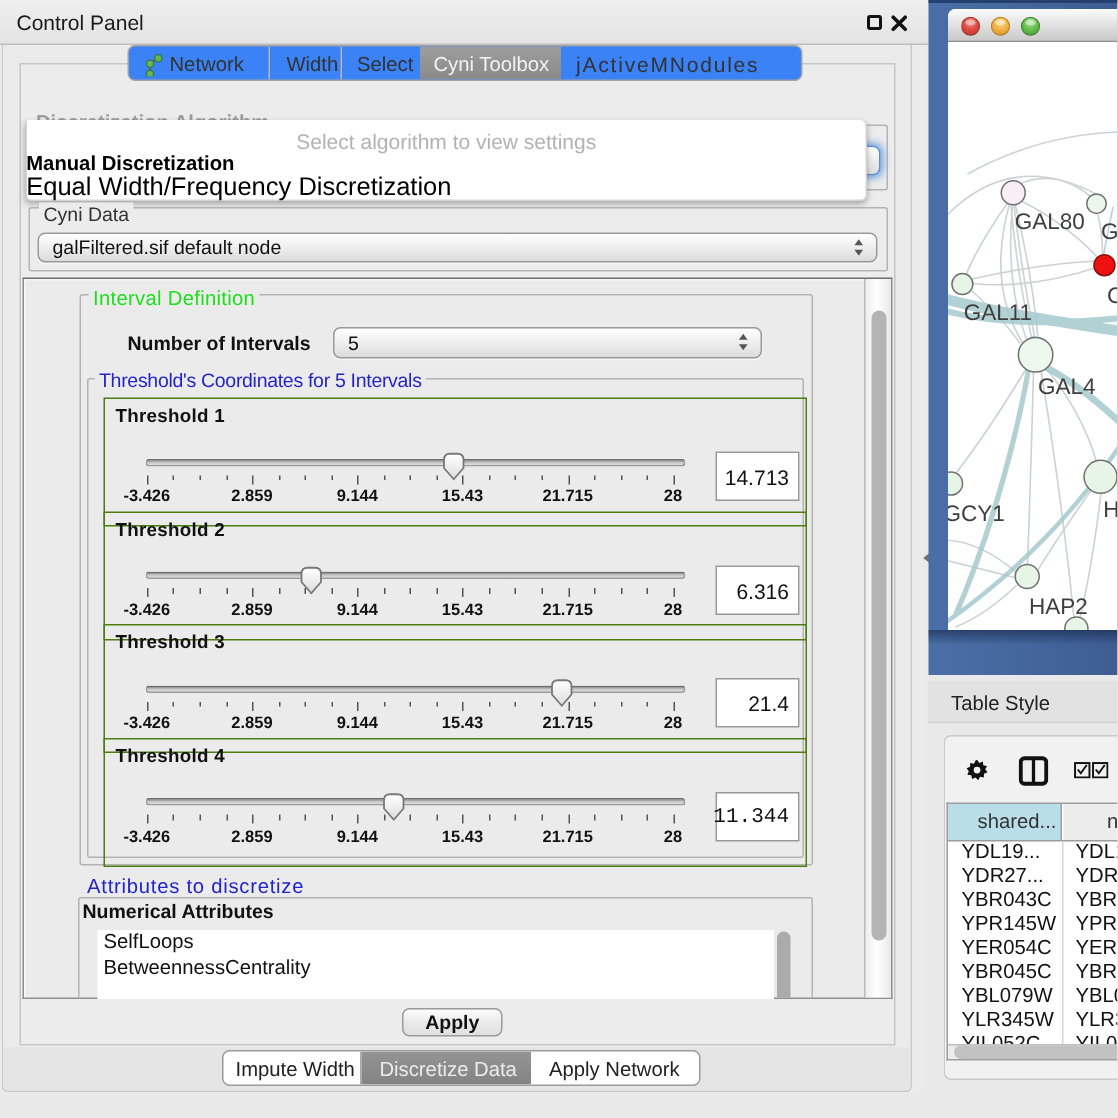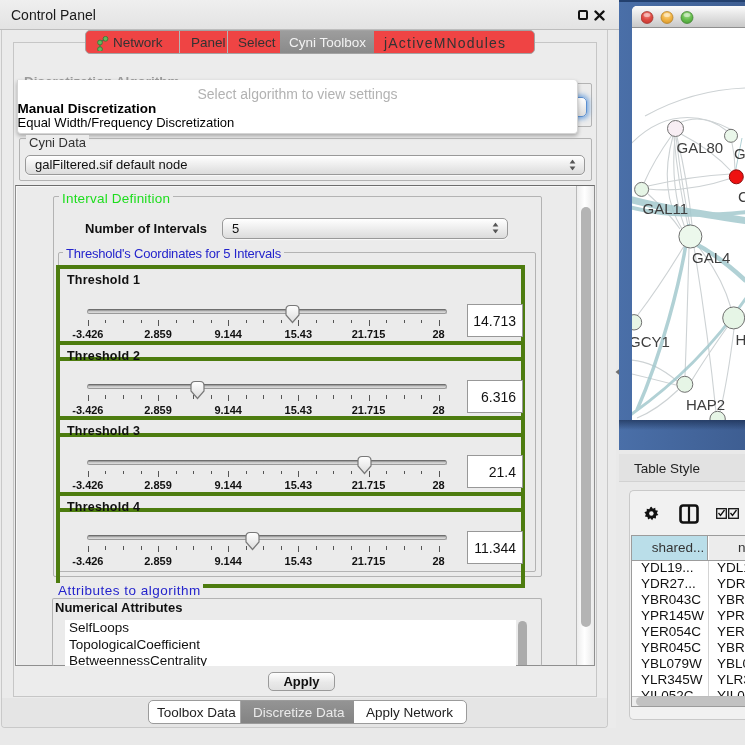--- a/index.html
+++ b/index.html
@@ -8,21 +8,21 @@
 .abs { position:absolute; }
 fieldset { border:1px solid #b3b3b3; border-radius:2px; }
 .combo { position:absolute; border:1px solid #999; border-radius:5px; background:linear-gradient(#ffffff,#efefef 45%,#dcdcdc); box-shadow:0 1px 1px rgba(255,255,255,.7); }
 .combo .ctext { position:absolute; left:9px; top:1.5px; font-size:13px; color:#111; white-space:nowrap; }
 .steppers { position:absolute; right:8px; top:50%; transform:translateY(-50%); width:7px; height:11px; }
 .bold { font-weight:bold; }
 .tick { position:absolute; width:1px; background:#555; }
 .tlabel { position:absolute; font-size:11px; font-weight:bold; color:#111; transform:translateX(-50%); white-space:nowrap; }
 .vbox { position:absolute; width:56px; height:33px; background:#fff; border:1px solid #989898; }
 .vbox span { position:absolute; right:6px; top:8px; font-size:14px; }
-.thpanel { position:absolute; left:56px; width:469px; height:96px; border:4px solid #4d7c0f; }
+.thpanel { position:absolute; left:69px; width:469px; height:86px; border:1px solid #4d7c0f; }
 .thtitle { position:absolute; left:7px; top:4px; font-weight:bold; font-size:12.5px; letter-spacing:0.2px; }
 .track { position:absolute; left:27px; top:39.5px; width:360px; height:5px; border-radius:3px; background:linear-gradient(#8a8a8a,#c6c6c6 45%,#dedede); border:1px solid #9a9a9a; border-top-color:#6e6e6e; }
 .litem { padding-left:4px; height:16.6px; line-height:16.6px; font-size:13.5px; white-space:nowrap; }
 </style>
 </head>
 <body>
 
 <div class="abs" style="left:0;top:0;width:616px;height:728px;background:#ebebeb;"></div>
 <div class="abs" style="left:0;top:0;width:619px;height:30px;background:linear-gradient(#efefef,#e3e3e3);border-bottom:1px solid #bdbdbd;"></div>
 <div class="abs" style="left:11px;top:7px;font-size:14px;color:#1a1a1a;">Control Panel</div>
@@ -36,21 +36,21 @@
 
 <div class="abs" style="left:13px;top:42px;width:584px;height:655px;border:1px solid #c6c6c6;background:#ececec;"></div>
 
 <fieldset class="abs" style="left:19px;top:83px;width:573px;height:44px;"></fieldset>
 <div class="abs combo" style="left:27px;top:97px;width:560px;height:20px;border-color:#5b8fd0;box-shadow:0 0 5px 2px rgba(90,150,220,.8);"></div>
 <div class="abs" style="left:24px;top:74px;font-size:13.5px;font-weight:bold;color:#9d9d9d;">Discretization Algorithm</div>
 
 <div class="abs" style="left:17px;top:80px;width:561px;height:54px;background:#fff;border:1px solid #d4d4d4;border-top:none;border-radius:0 4px 4px 4px;box-shadow:0 2px 4px rgba(0,0,0,.3);"></div>
 <div class="abs" style="left:17px;top:86px;width:561px;text-align:center;color:#b2b2b2;font-size:14px;">Select algorithm to view settings</div>
 <div class="abs" style="left:17.5px;top:101px;font-size:13.5px;font-weight:bold;color:#000;">Manual Discretization</div>
-<div class="abs" style="left:17.5px;top:115px;font-size:13px;color:#000;">Equal Width/Frequency Discretization</div>
+<div class="abs" style="left:17.5px;top:115px;font-size:17px;color:#000;">Equal Width/Frequency Discretization</div>
 
 <fieldset class="abs" style="left:19px;top:138px;width:573px;height:43px;"></fieldset>
 <div class="abs" style="left:26px;top:135px;font-size:13px;color:#333;background:#ececec;padding:0 3px;">Cyni Data</div>
 <div class="abs combo" style="left:25px;top:154.5px;width:560px;height:20px;">
   <span class="ctext">galFiltered.sif default node</span>
   <svg class="steppers" viewBox="0 0 9 14">
       <path d="M4.5 0 L8.2 5 H0.8 Z" fill="#555"></path>
       <path d="M4.5 14 L8.2 9 H0.8 Z" fill="#555"></path>
     </svg>
 </div>
@@ -236,64 +236,63 @@
       <div class="tlabel" style="left:378.6px;top:59px;">28</div>
       <svg style="position:absolute;left:183.5px;top:35px;" width="17" height="20" viewBox="0 0 17 20">
         <defs>
           <linearGradient id="thg" x1="0" y1="0" x2="0" y2="1">
             <stop offset="0" stop-color="#ffffff"></stop>
             <stop offset="1" stop-color="#dcdcdc"></stop>
           </linearGradient>
         </defs>
         <path d="M2 5.5 Q2 1.5 6 1.5 H11 Q15 1.5 15 5.5 V11 L8.5 18.5 L2 11 Z" fill="url(#thg)" stroke="#787878" stroke-width="1.2"></path>
       </svg>
-      <div class="vbox" style="left:407px;top:35px;">
+      <div class="vbox" style="left:407px;top:35px;font-family:Liberation Mono, monospace;">
         <span>11.344</span>
       </div>
     </div>
   </div>
 
 <fieldset class="abs" style="left:52px;top:598px;width:490px;height:68px;border-bottom:none;"></fieldset>
-<div class="abs" style="left:56px;top:583px;font-size:13.5px;letter-spacing:0.5px;color:#2424cc;background:#ebebeb;padding:0 2px;">Attributes to algorithm</div>
+<div class="abs" style="left:56px;top:583px;font-size:13.5px;letter-spacing:0.5px;color:#2424cc;background:#ebebeb;padding:0 2px;">Attributes to discretize</div>
 <div class="abs bold" style="left:55px;top:600px;">Numerical Attributes</div>
 <div class="abs" style="left:65px;top:620px;width:451px;height:46px;background:#fff;overflow:hidden;">
   <div class="litem">SelfLoops</div>
-  <div class="litem">TopologicalCoefficient</div>
   <div class="litem">BetweennessCentrality</div>
 </div>
 <div class="abs" style="left:518px;top:621px;width:9px;height:44px;background:#ababab;border-radius:5px 5px 0 0;"></div>
 
 <div class="abs" style="left:268px;top:672px;width:67px;height:19px;border:1px solid #9a9a9a;border-radius:5px;background:linear-gradient(#fefefe,#e9e9e9 55%,#e0e0e0);text-align:center;line-height:17px;font-size:13px;font-weight:bold;">Apply</div>
 
-<div class="abs" style="left:85px;top:30px;width:450px;height:24px;background:#ef4444;border:1px solid #a3a3a3;border-radius:5px;overflow:hidden;">
+<div class="abs" style="left:85px;top:30px;width:450px;height:24px;background:#3b82f6;border:1px solid #a3a3a3;border-radius:5px;overflow:hidden;">
   <div style="position:absolute;left:0;top:0;width:94px;height:100%;border-right:1px solid #b5b5b5;"></div>
   <div style="position:absolute;left:94px;top:0;width:48px;height:100%;border-right:1px solid #b5b5b5;"></div>
   <div style="position:absolute;left:142px;top:0;width:52px;height:100%;"></div>
   <div style="position:absolute;left:194px;top:0;width:94px;height:100%;background:linear-gradient(#9d9d9d,#8a8a8a);"></div>
   <div style="position:absolute;left:288px;top:0;width:162px;height:100%;"></div>
   <svg style="position:absolute;left:11px;top:5px;" width="13" height="15" viewBox="0 0 13 15">
       <path d="M3 7 L3 13 M3.5 6 L8 3" stroke="#5a5a5a" stroke-width="1.1" fill="none"></path>
       <circle cx="8.5" cy="2.8" r="2.4" fill="#63b85e" stroke="#3a7c36" stroke-width="0.9"></circle>
       <circle cx="3" cy="6.5" r="2.4" fill="#63b85e" stroke="#3a7c36" stroke-width="0.9"></circle>
       <circle cx="3" cy="13.2" r="2.4" fill="#63b85e" stroke="#3a7c36" stroke-width="0.9"></circle>
     </svg>
   <div style="position:absolute;left:27px;top:4px;font-size:13.5px;color:#333;">Network</div>
-  <div style="position:absolute;left:105px;top:4px;font-size:13.5px;color:#333;">Panel</div>
+  <div style="position:absolute;left:105px;top:4px;font-size:13.5px;color:#333;">Width</div>
   <div style="position:absolute;left:152px;top:4px;font-size:13.5px;color:#333;">Select</div>
   <div style="position:absolute;left:203px;top:4px;font-size:13.5px;color:#f2f2f2;">Cyni Toolbox</div>
   <div style="position:absolute;left:298px;top:4px;font-size:14px;letter-spacing:1.2px;color:#333;">jActiveMNodules</div>
 </div>
 
 <div class="abs" style="left:2px;top:698px;width:605px;height:29px;background:#e5e5e5;border-radius:0 0 4px 4px;"></div>
 
 <div class="abs" style="left:148px;top:700px;width:319px;height:24px;background:#fff;border:1px solid #9b9b9b;border-radius:5px;overflow:hidden;">
   <div style="position:absolute;left:0;top:0;width:92px;height:100%;border-right:1px solid #a8a8a8;"></div>
   <div style="position:absolute;left:92px;top:0;width:113px;height:100%;background:linear-gradient(#949494,#838383);"></div>
   <div style="position:absolute;left:205px;top:0;width:114px;height:100%;"></div>
-  <div style="position:absolute;left:8px;top:3.5px;font-size:13.5px;color:#222;">Toolbox Data</div>
+  <div style="position:absolute;left:8px;top:3.5px;font-size:13.5px;color:#222;">Impute Width</div>
   <div style="position:absolute;left:104px;top:3.5px;font-size:13.5px;color:#ebebeb;">Discretize Data</div>
   <div style="position:absolute;left:217px;top:3.5px;font-size:13.5px;color:#222;">Apply Network</div>
 </div>
 
 <svg class="abs" style="left:615px;top:368px;" width="6" height="8" viewBox="0 0 6 8">
     <path d="M5.5 0 L0.5 4 L5.5 8 Z" fill="#6f6f6f"></path>
   </svg>
 
 <div class="abs" style="left:619px;top:0;width:126px;height:450px;background:linear-gradient(to right,#4a6fa8,#3e5e92);"></div>
 <div class="abs" style="left:619px;top:0;width:126px;height:2px;background:#23406e;"></div>

